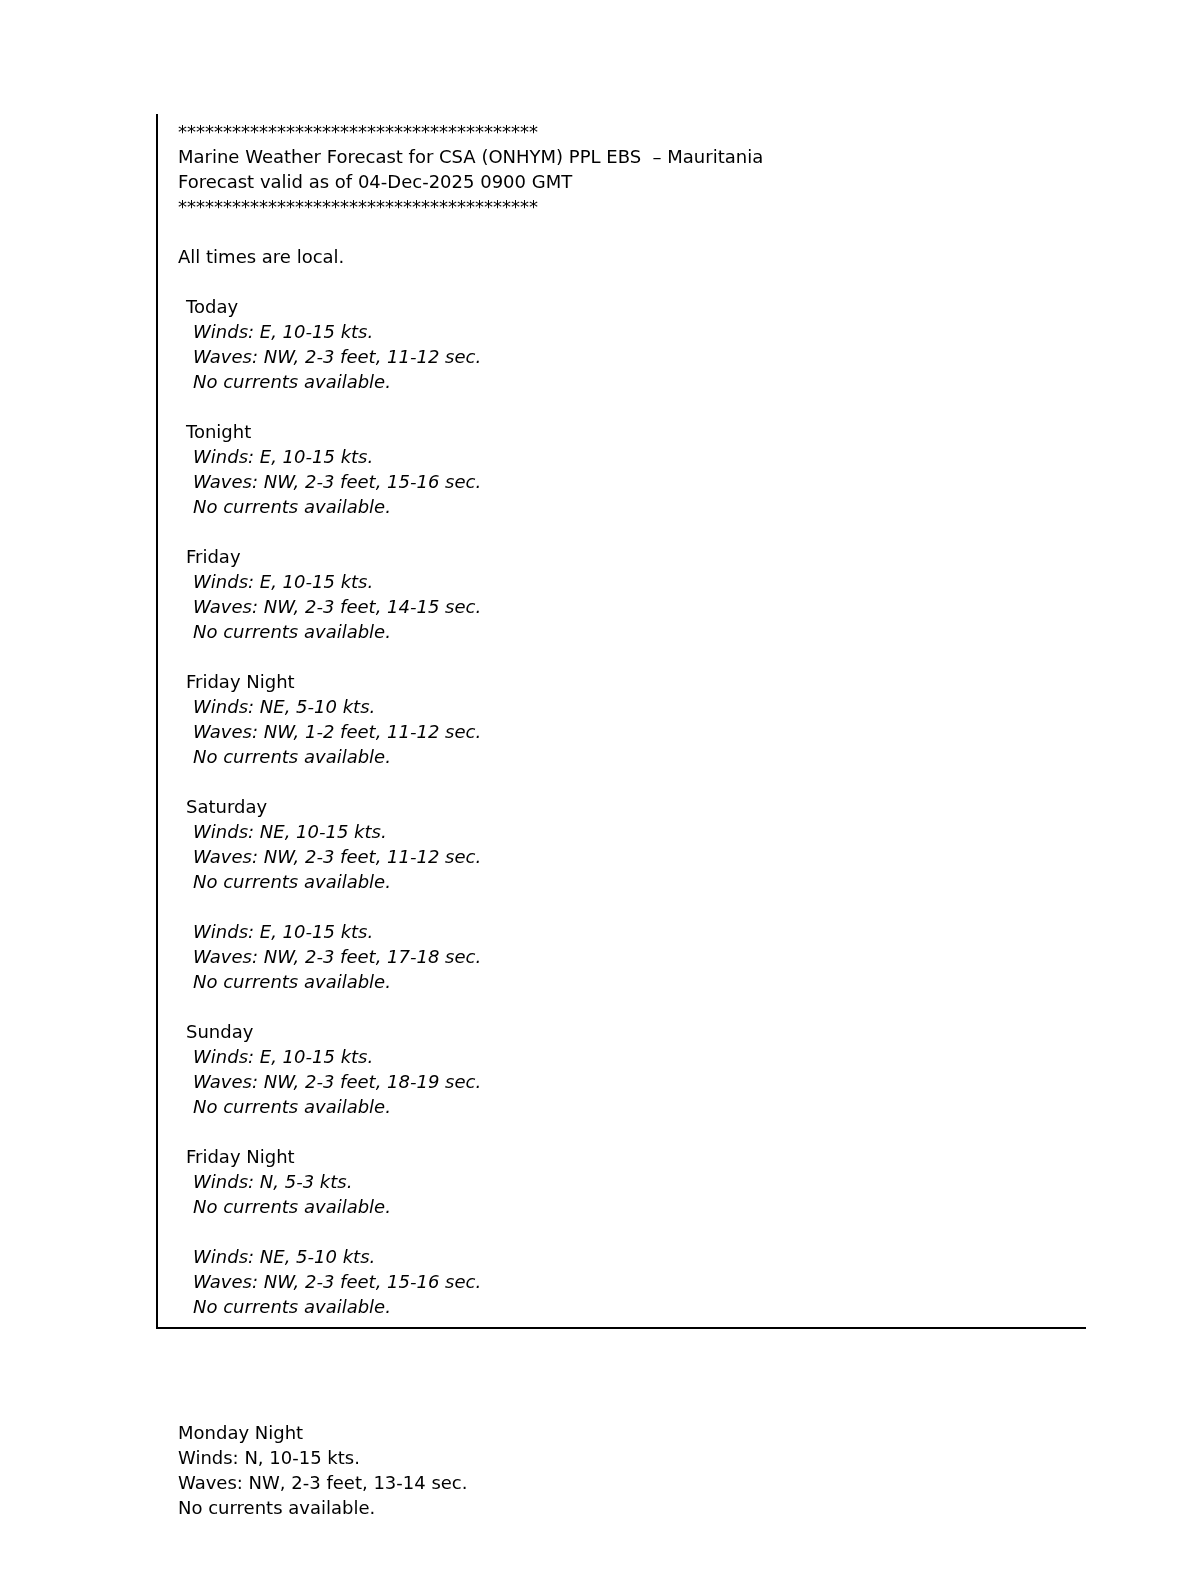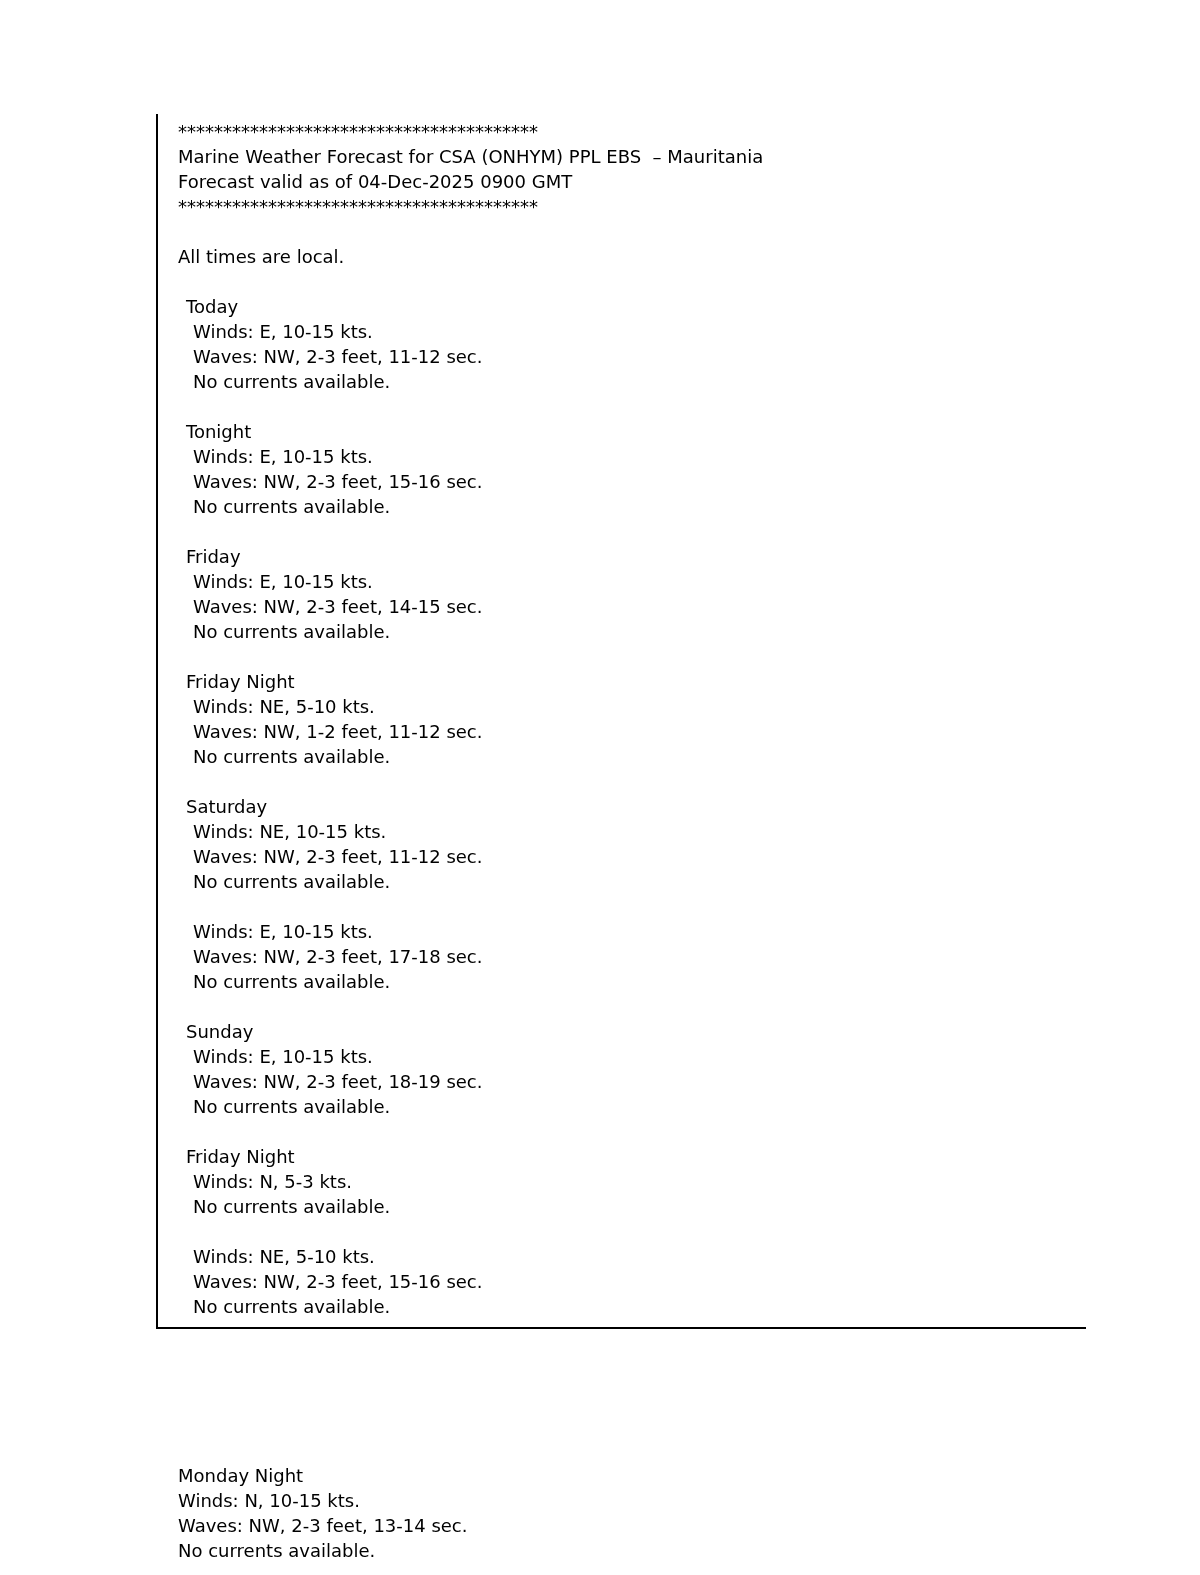--- a/index.html
+++ b/index.html
@@ -24,35 +24,35 @@
     width: 930px;
     box-sizing: border-box;
     border-left: 2px solid #000000;
     border-bottom: 2px solid #000000;
     padding: 5px 0 8px 20px;
   }
   .after-box {
     position: absolute;
     left: 178px;
     top: 1420px;
-    margin-top: 43px;
   }
   .line {
     white-space: pre-wrap;
     height: 25px;
   }
   .blank {
     height: 25px;
   }
   .section {
     margin-top: 25px;
     margin-left: 8px;
   }
   .section .detail {
     padding-left: 7px;
+    font-style: italic;
   }
 </style>
 </head>
 <body>
 
 <div class="forecast-box">
 
   <div class="line">****************************************</div>
   <div class="line">Marine Weather Forecast for CSA (ONHYM) PPL EBS  – Mauritania</div>
   <div class="line">Forecast valid as of 04-Dec-2025 0900 GMT</div>

